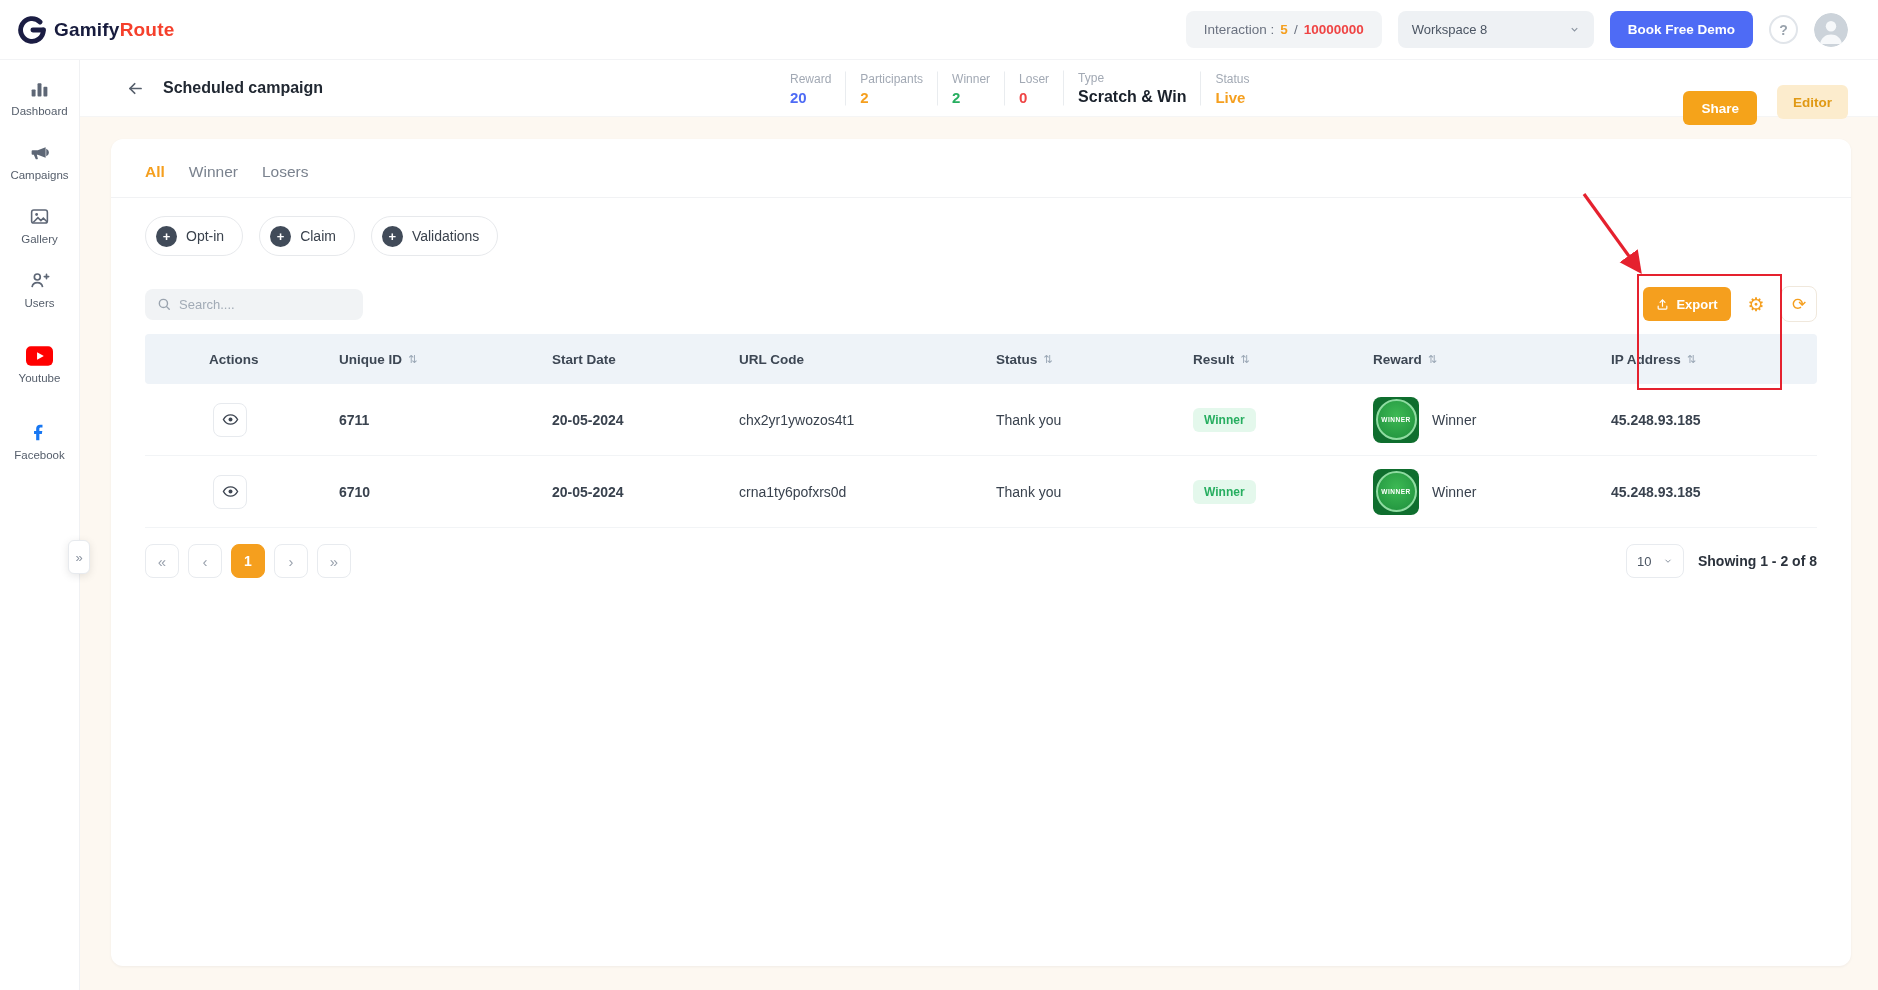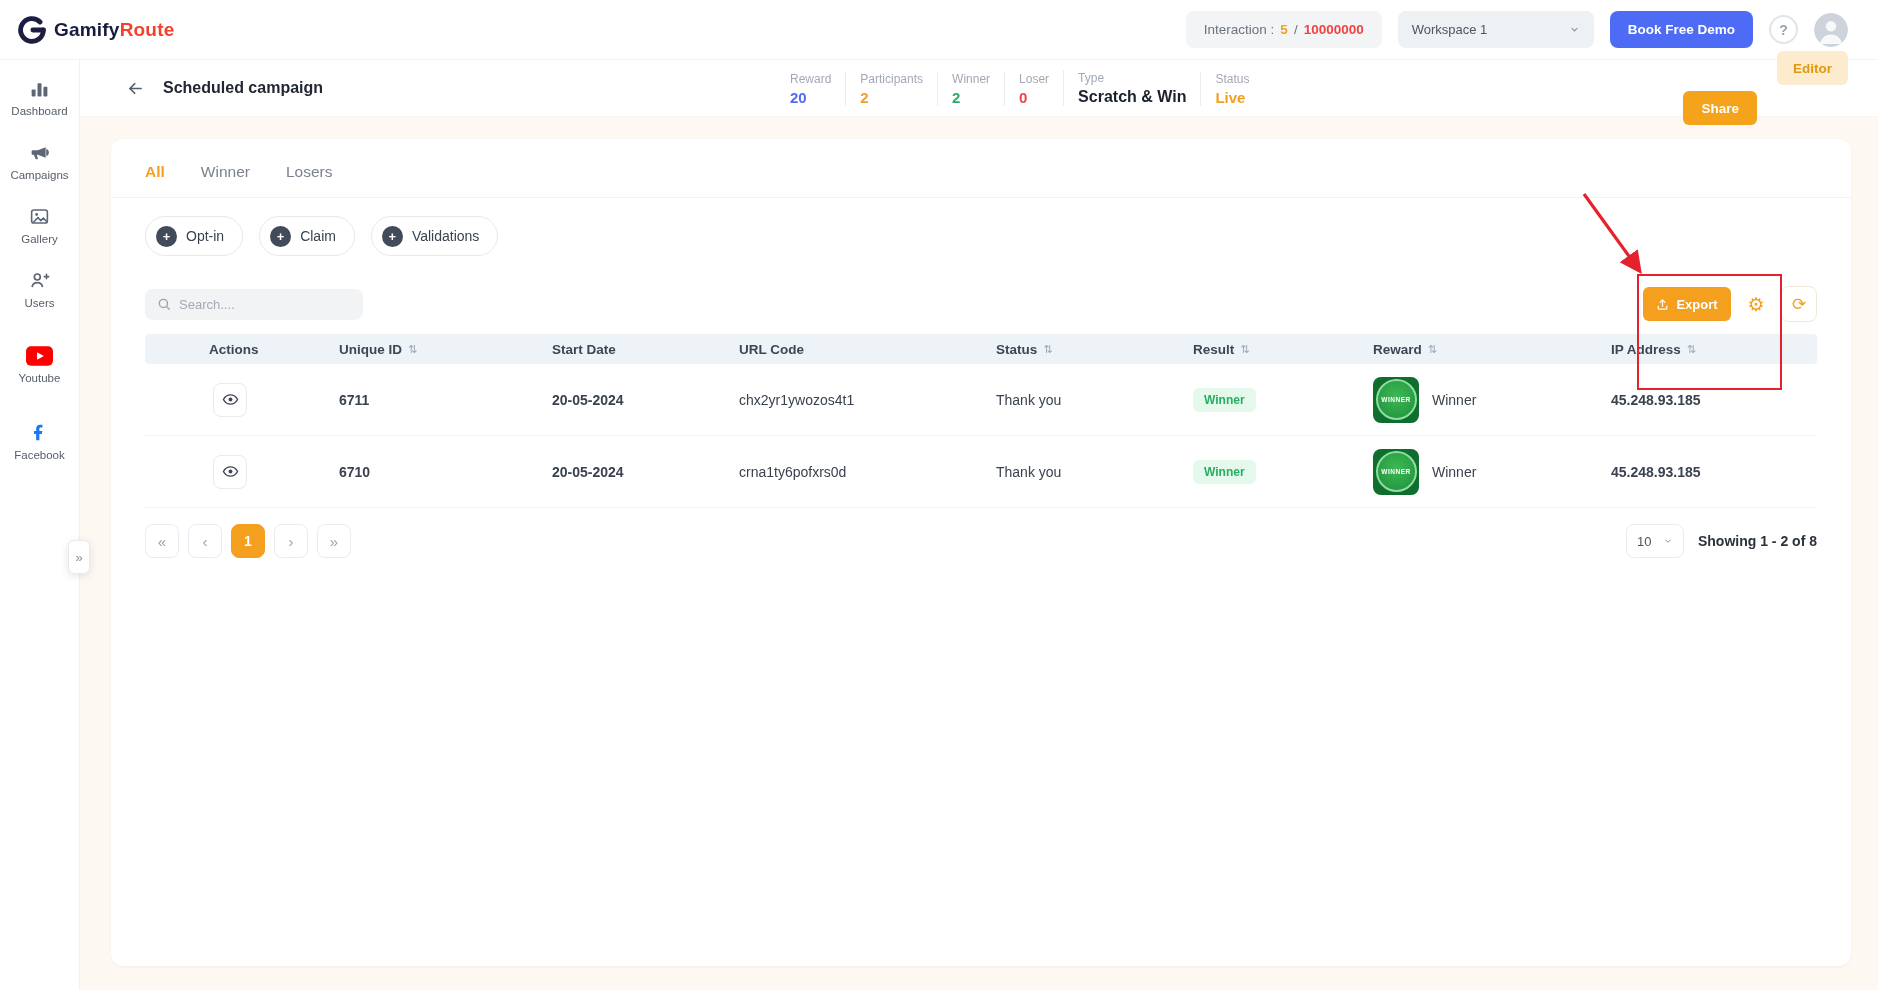--- a/index.html
+++ b/index.html
@@ -40,25 +40,25 @@
   .page-title { margin-left:18px; font-size:16px; font-weight:600; color:#212832; }
   .stats { position:absolute; left:710px; top:50%; transform:translateY(-50%); display:flex; align-items:center; }
   .stat { display:flex; flex-direction:column; gap:3px; padding:0 14px; }
   .stat:first-child { padding-left:0; }
   .stat + .stat { border-left:1px solid #e9ecef; }
   .stat-label { font-size:12px; color:#a2a9b4; font-weight:500; }
   .stat-value { font-size:15px; font-weight:600; }
   .stat-value.big { font-size:16px; }
   .header-actions { margin-left:auto; margin-right:30px; display:flex; gap:20px; }
   .btn-share { height:34px; padding:0 18px; background:#f5a31a; color:#fff; border-radius:6px; font-size:13.5px; font-weight:600; display:flex; align-items:center; border:none; cursor:pointer; font-family:inherit;margin-top:40px; }
-  .btn-editor { height:34px; padding:0 16px; background:#fceccd; color:#e09914; border-radius:6px; font-size:13.5px; font-weight:600; display:flex; align-items:center; border:none; cursor:pointer; font-family:inherit; }
+  .btn-editor { height:34px; padding:0 16px; background:#fceccd; color:#e09914; border-radius:6px; font-size:13.5px; font-weight:600; display:flex; align-items:center; border:none; cursor:pointer; font-family:inherit;margin-top:34px; }
 
   
   .card { margin:22px 27px 0 31px; background:#fff; border-radius:12px; padding:0 34px; height:827px; position:relative; box-shadow:0 1px 3px rgba(16,24,40,.05); }
-  .tabs { padding-top:24px; display:flex; gap:36px; font-size:15.5px; }
+  .tabs { padding-top:24px; display:flex; gap:24px; font-size:15.5px; }
   .tab { color:#7a828e; font-weight:500; cursor:pointer; }
   .tab.active { color:#f59f1e; font-weight:700; }
   .card-divider { height:1px; background:#f1f2f4; margin:16px -34px 0; }
   .chips { margin-top:18px; display:flex; gap:16px; }
   .chip { height:40px; border:1px solid #e7e9ec; border-radius:20px; display:flex; align-items:center; gap:9px; padding:0 18px 0 10px; font-size:14px; color:#3a424d; font-weight:500; background:#fff; cursor:pointer; }
   .chip-plus { width:21px; height:21px; border-radius:50%; background:#414b59; color:#fff; font-size:13px; display:flex; align-items:center; justify-content:center; font-weight:600; }
 
   
   .toolbar { margin-top:30px; display:flex; align-items:center; position:relative; z-index:30; }
   .search-box { width:218px; height:31px; background:#f1f3f5; border-radius:8px; display:flex; align-items:center; gap:8px; padding:0 12px; }
@@ -69,21 +69,21 @@
   .gear-btn { font-size:19px; color:#f59f1e; width:26px; text-align:center; background:none; border:none; cursor:pointer; }
   .refresh-btn { width:36px; height:36px; border:1px solid #f0e8dc; border-radius:8px; background:#fff; display:flex; align-items:center; justify-content:center; font-size:17px; color:#f59f1e; cursor:pointer; }
   .export-menu { position:absolute; top:calc(100% + 5px); right:39px; width:140px; background:#fff; border:1px solid #f1f2f4; border-radius:8px; box-shadow:0 10px 24px rgba(0,0,0,.08); padding:8px 0; z-index:31; }
   .export-menu-item { padding:4px 14px; font-size:13px; color:#6f7680; line-height:21px; cursor:pointer; }
   .annot-box { position:absolute; top:-12px; right:35px; width:145px; height:116px; border:2.5px solid #e5212e; z-index:32; pointer-events:none; }
   .annot-arrow { position:absolute; left:1460px; top:45px; width:90px; height:100px; z-index:33; pointer-events:none; }
 
   
   .table { margin-top:12px; }
   .thead, .trow { display:grid; grid-template-columns:64px 130px 213px 187px 257px 197px 180px 238px 1fr; align-items:center; }
-  .thead { background:#eef3f8; height:30px; font-size:13.5px; font-weight:700; color:#3d4754; border-radius:4px; }
+  .thead { background:#eef3f8; height:50px; font-size:13.5px; font-weight:700; color:#3d4754; border-radius:4px; }
   .th { display:flex; align-items:center; gap:6px; }
   .sort-icon { font-size:11px; color:#9aa7b5; font-weight:400; }
   .trow { height:72px; border-bottom:1px solid #f2f4f6; font-size:14px; color:#39424e; }
   .cb { width:21px; height:21px; border-radius:6px; background:#e9edf0; margin-left:14px; cursor:pointer; }
   .eye-btn { width:34px; height:34px; border:1px solid #e7eaee; border-radius:8px; background:#fff; display:flex; align-items:center; justify-content:center; margin-left:4px; cursor:pointer; }
   .badge-winner { display:inline-block; padding:5px 11px; border-radius:6px; background:#e4f8ec; color:#27ae60; font-size:12px; font-weight:700; }
   .td-id, .td-date, .td-ip { font-weight:600; }
   .td-url { font-weight:500; }
   .reward-cell { display:flex; align-items:center; gap:13px; }
   .reward-thumb { width:46px; height:46px; border-radius:8px; background:#0f6e2e; display:flex; align-items:center; justify-content:center; overflow:hidden; }
@@ -112,21 +112,21 @@
     <span class="logo-text"><span class="g">Gamify</span><span class="r">Route</span></span>
   </div>
   <div class="topbar-right">
     <div class="interaction-pill">
       <span>Interaction :</span>
       <span class="cur">5</span>
       <span>/</span>
       <span class="tot">10000000</span>
     </div>
     <div class="workspace">
-      <span>Workspace 1</span>
+      <span>Workspace 8</span>
       <span style="display:flex">
         <svg width="11" height="11" viewBox="0 0 24 24" fill="none" stroke="#8a93a0" stroke-width="2.4">
             <path d="M6 9l6 6 6-6"></path>
           </svg>
       </span>
     </div>
     <button class="btn-demo">Book Free Demo</button>
     <div class="help-circle">?</div>
     <div class="avatar">
       <svg width="34" height="34" viewBox="0 0 34 34">

